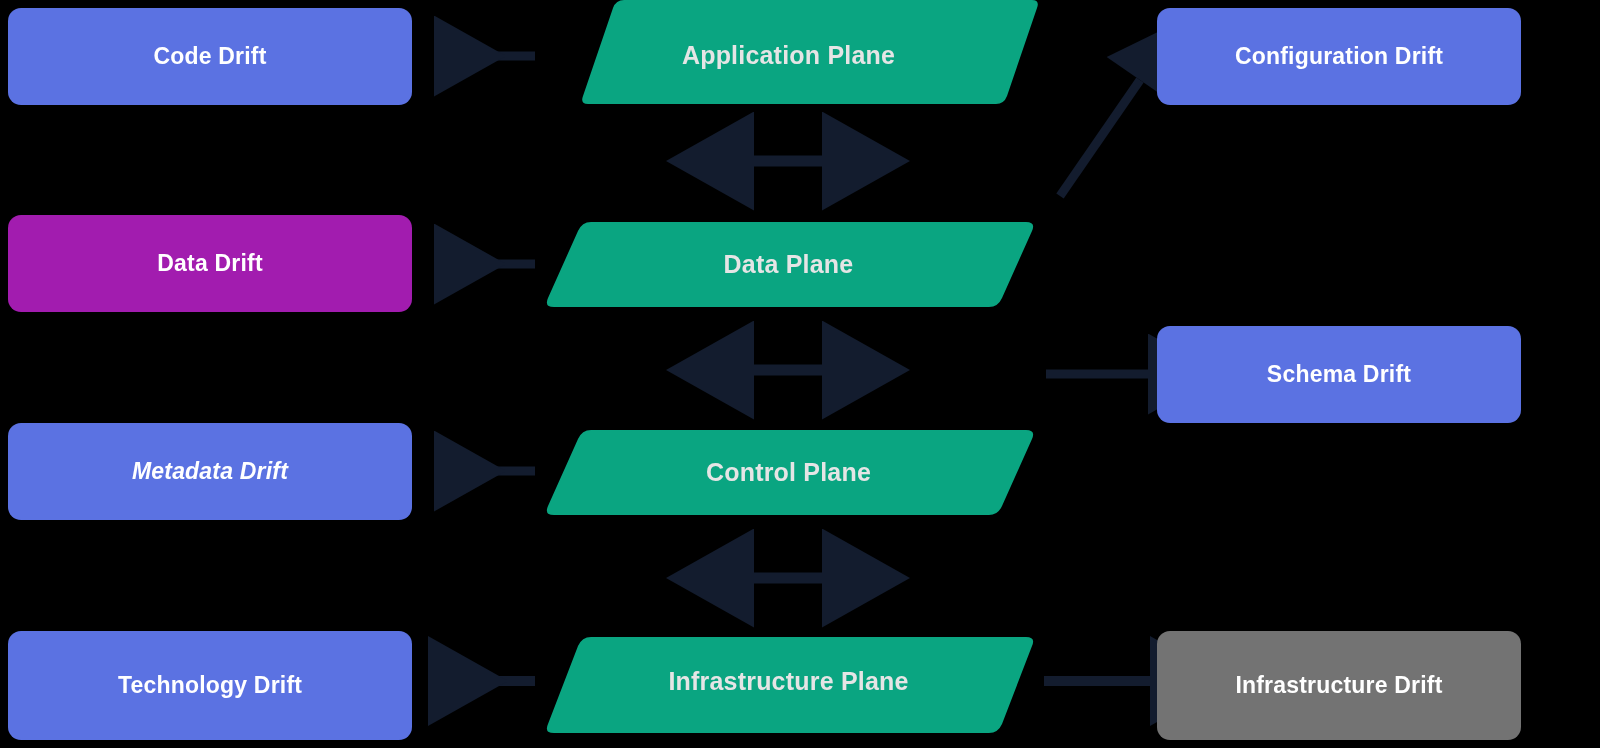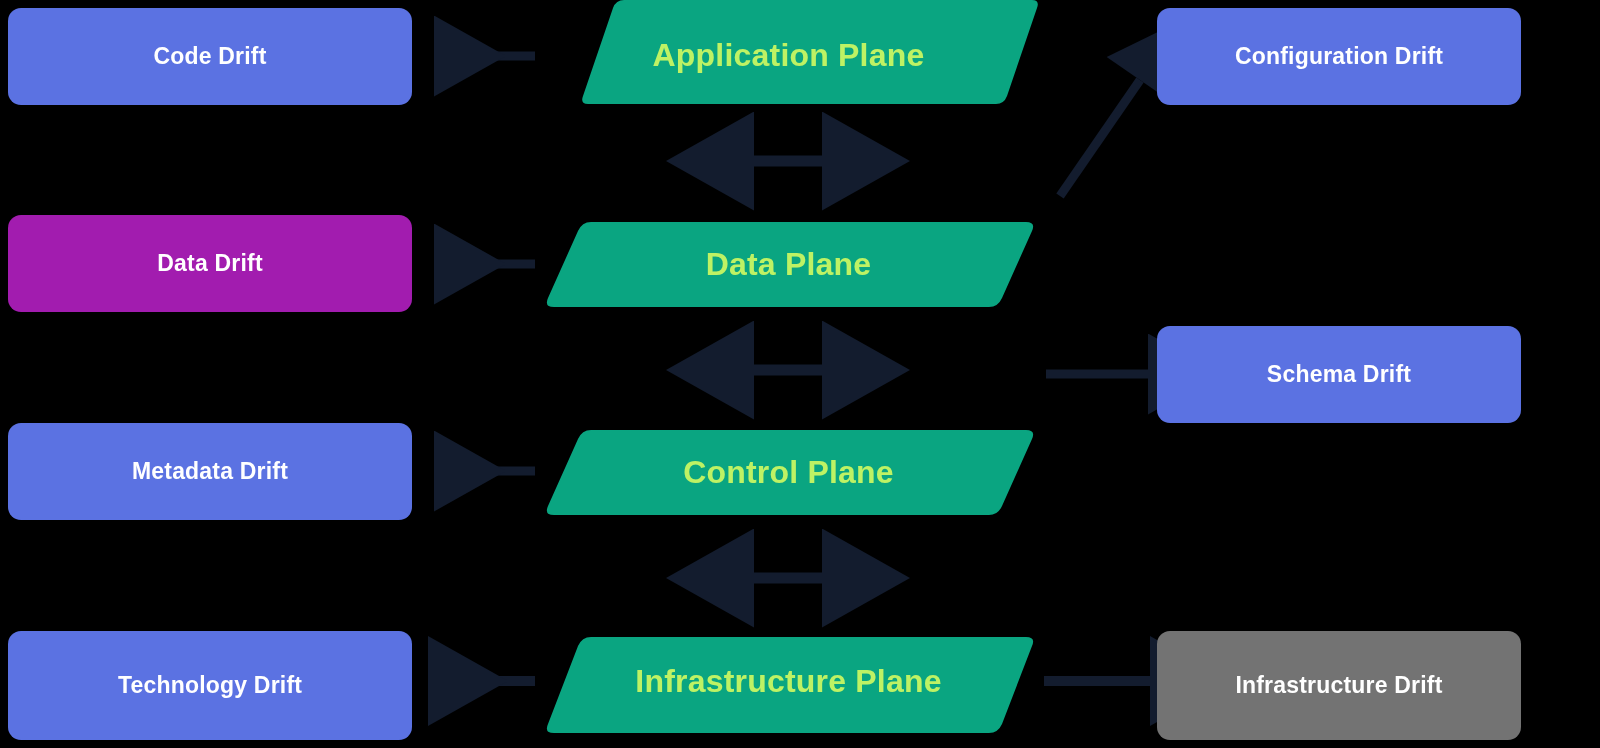--- a/index.html
+++ b/index.html
@@ -80,22 +80,22 @@
 
   .plane-label {
     position: absolute;
     left: 0;
     top: 0;
     width: 100%;
     height: 100%;
     display: flex;
     align-items: center;
     justify-content: center;
-    color: #bef264;
-    font-size: 32px;
+    color: #e5e5e5;
+    font-size: 25px;
     font-weight: bold;
     letter-spacing: 0.2px;
     pointer-events: none;
   }
   .plane-wrap.p1 .plane-label { padding-top: 6px; box-sizing: border-box; }
   .plane-wrap.p4 .plane-label { padding-bottom: 8px; box-sizing: border-box; }
 </style>
 </head>
 <body>
 
@@ -153,21 +153,21 @@
   </svg>
 
   <div class="drift-box drift-left row-1" style="background:#5b72e2;">
     <span>Code Drift</span>
   </div>
 
   <div class="drift-box drift-left row-2" style="background:#a21caf;">
     <span>Data Drift</span>
   </div>
 
-  <div class="drift-box drift-left row-3" style="background:#5b72e2;">
+  <div class="drift-box drift-left row-3" style="background:#5b72e2;font-style:italic;">
     <span>Metadata Drift</span>
   </div>
 
   <div class="drift-box drift-left row-4" style="background:#5b72e2;">
     <span>Technology Drift</span>
   </div>
 
   <div class="drift-box drift-right row-1" style="background:#5b72e2;">
     <span>Configuration Drift</span>
   </div>

